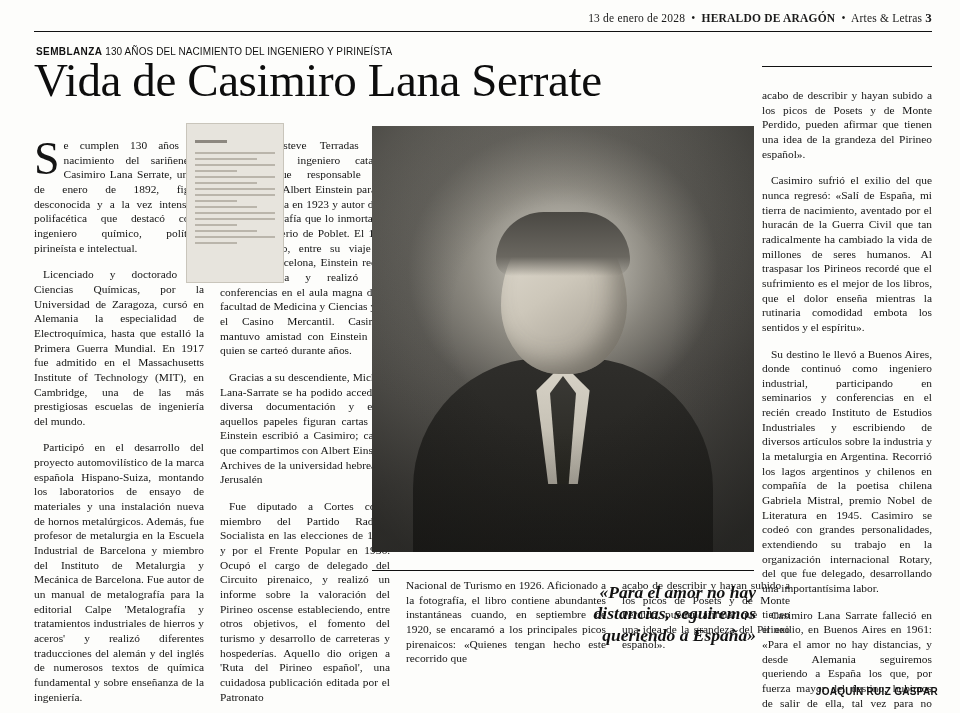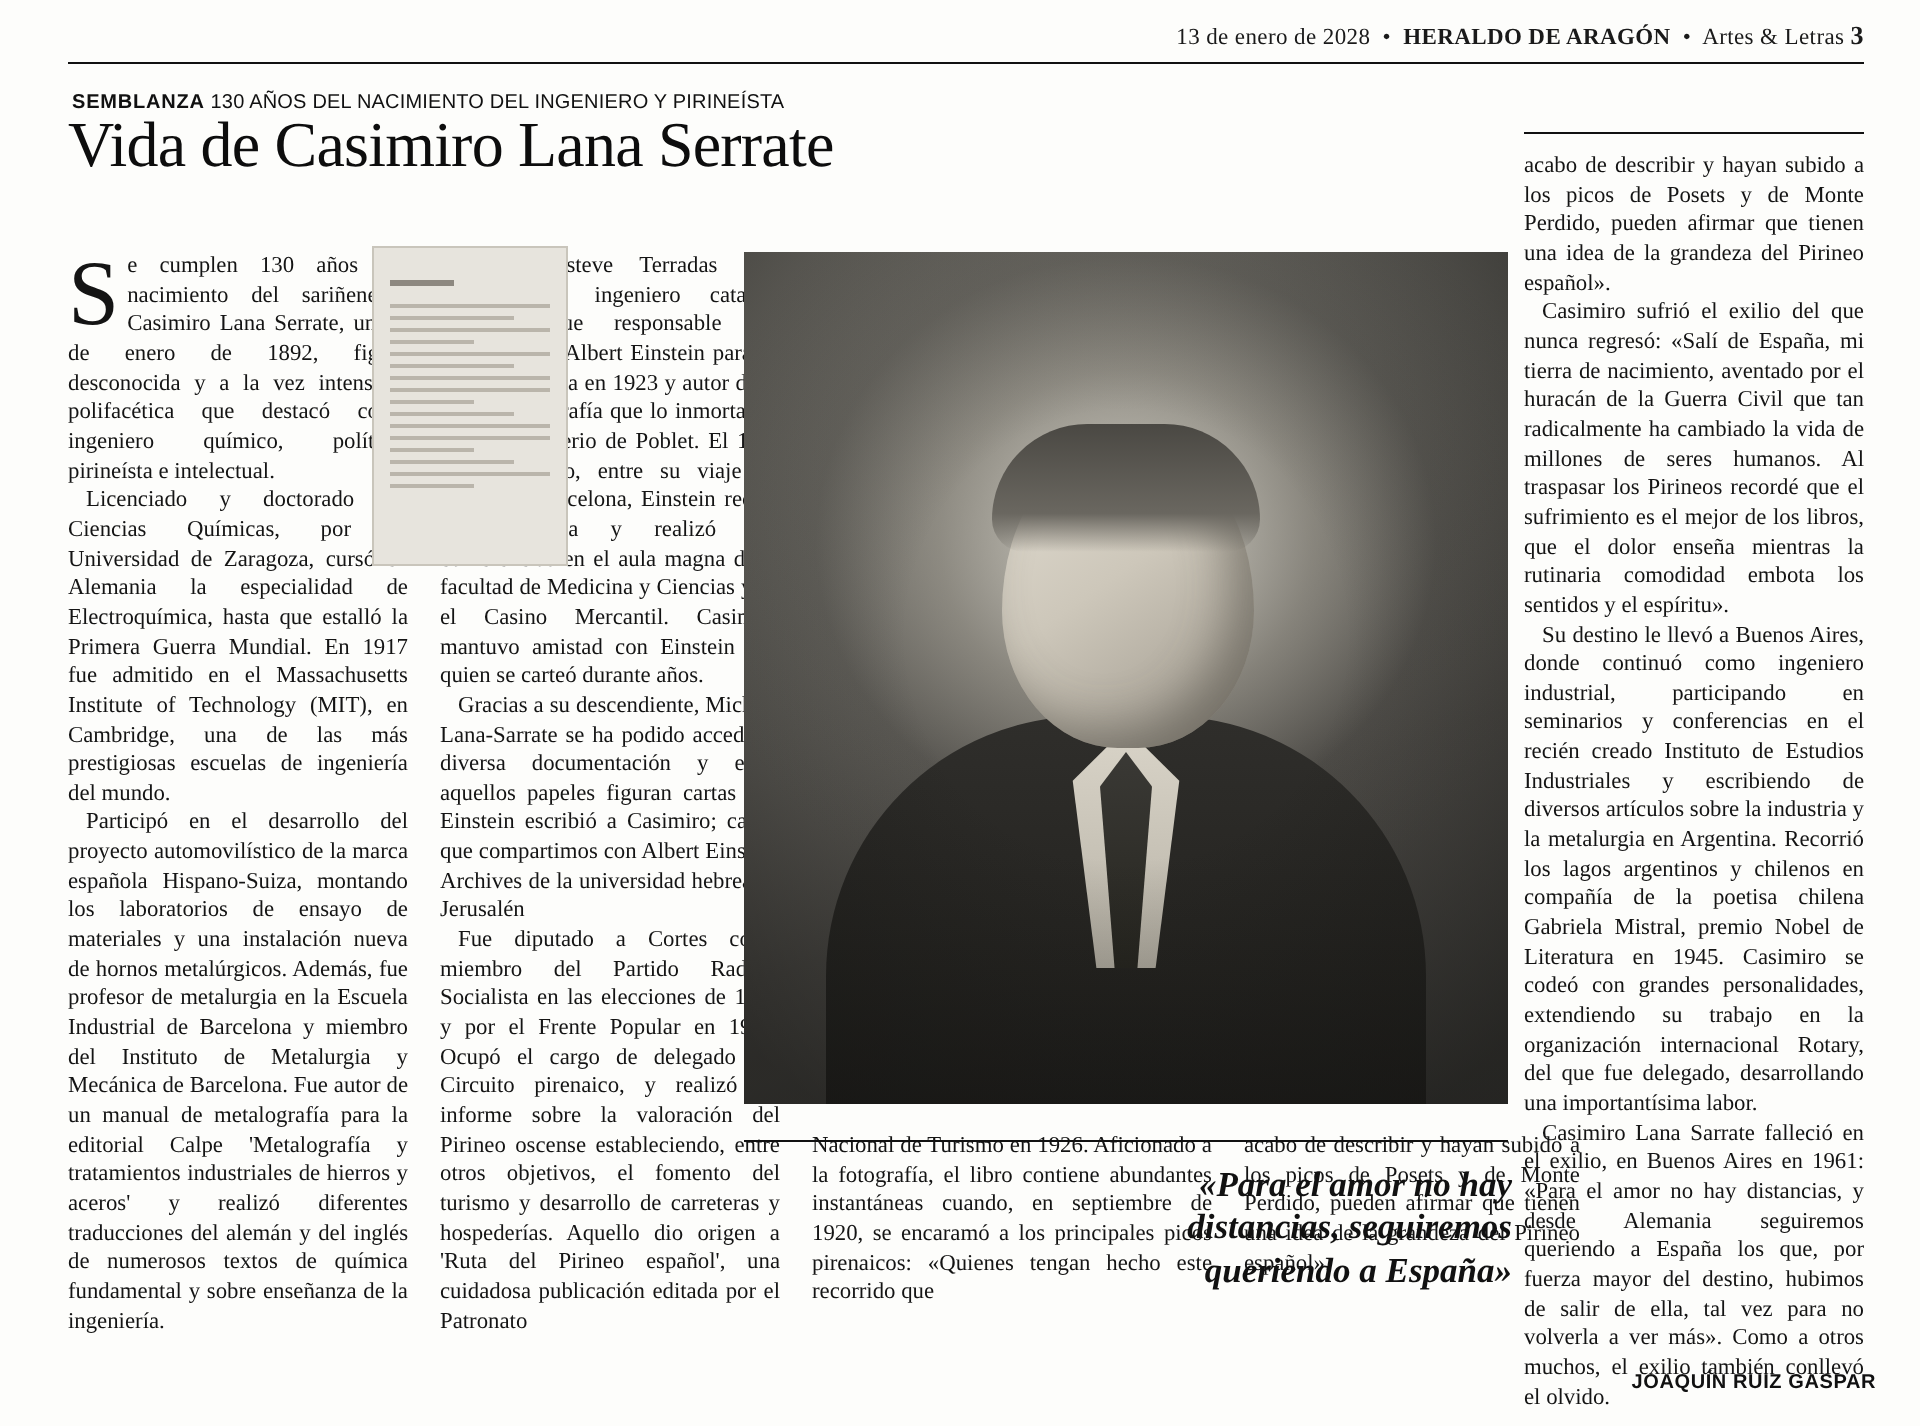--- a/index.html
+++ b/index.html
@@ -60,21 +60,21 @@
     font-weight: bold;
     letter-spacing: 0.4px;
   }
 
   
   .headline {
     position: absolute;
     left: 34px;
     top: 56px;
     font-family: "Liberation Serif", serif;
-    font-size: 32px;
+    font-size: 47px;
     font-weight: normal;
     letter-spacing: -0.4px;
     color: #0d0d0d;
     line-height: 1.06;
     margin: 0;
   }
 
   .rule-right-top {
     position: absolute;
     left: 762px;
@@ -96,21 +96,21 @@
     position: absolute;
     top: 0;
     width: 170px;
     font-size: 11.4px;
     line-height: 1.285;
     text-align: justify;
     color: #141414;
     hyphens: auto;
   }
   .col p {
-    margin: 0 0 0 0;
+    margin: 12px 0 0 0;
     text-indent: 9px;
   }
   .col p.first { text-indent: 0; }
 
   #col1 { left: 0px;   width: 170px; }
   #col2 { left: 186px; width: 170px; }
   #col3 { left: 372px; width: 200px; top: 440px; }
   #col4 { left: 588px; width: 168px; top: 440px; }
   #col5 { left: 728px; width: 170px; top: -50px; }
 

